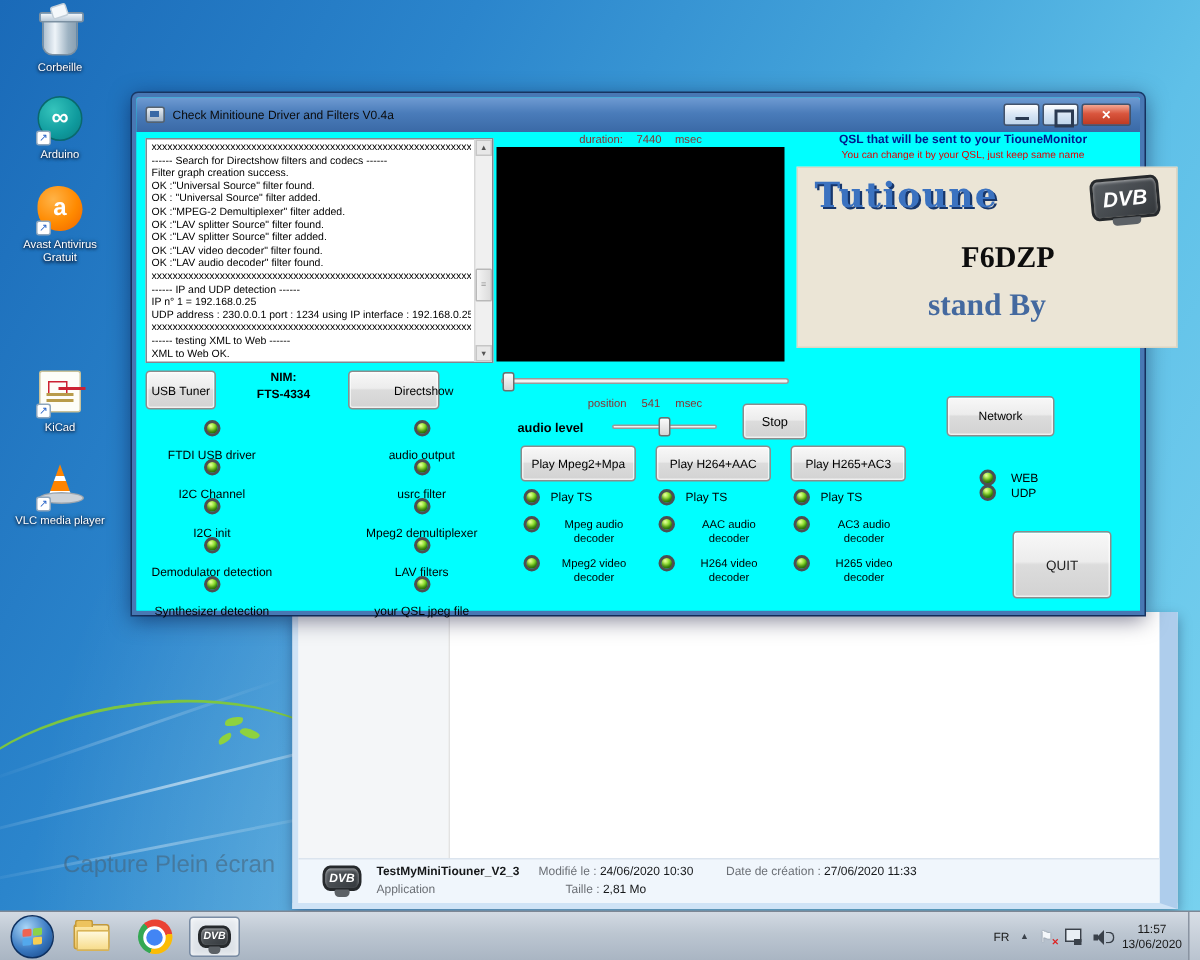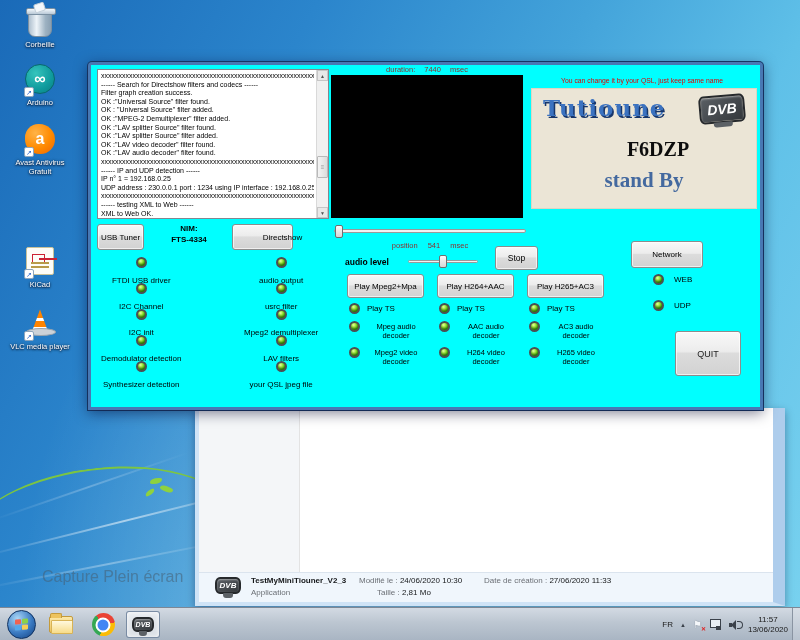--- a/index.html
+++ b/index.html
@@ -64,21 +64,21 @@
   .logtext { position:absolute; left:3px; top:2px; right:14px; bottom:2px; overflow:hidden; font-size:7px; line-height:8.6px; color:#000; white-space:nowrap; }
   .vscroll { position:absolute; right:0; top:0; bottom:0; width:12px; background:#f0f0f0; border-left:1px solid #d9d9d9; }
   .varrow { position:absolute; left:0; width:11px; height:11px; background:#e8e8e8; border:1px solid #c6c6c6; color:#555; font-size:5px; display:flex; align-items:center; justify-content:center; }
   .vthumb { position:absolute; left:0; top:58%; width:11px; height:22px; background:linear-gradient(90deg,#f4f4f4,#dcdcdc); border:1px solid #b9b9b9; border-radius:1px; color:#999; font-size:6px; display:flex; align-items:center; justify-content:center; line-height:0; }
 
   .duration-row { position:absolute; left:240px; top:0; width:192px; display:flex; justify-content:center; gap:9px; font-size:7.5px; color:#8b3030; }
   .videobox { position:absolute; left:240px; top:10px; width:192px; height:143px; background:#000; }
 
   .qsl-heading { position:absolute; left:436px; top:0; width:230px; text-align:center; font-size:8px; font-weight:bold; color:#001a8c; }
   .qsl-note { position:absolute; left:436px; top:12px; width:230px; text-align:center; font-size:6.8px; color:#e20000; }
-  .qsl-card { position:absolute; left:440px; top:23px; width:226px; height:121px; background:#ebe5d6; box-shadow:0 0 0 1px #ddd5c2 inset;text-decoration:underline; }
+  .qsl-card { position:absolute; left:440px; top:23px; width:254px; height:121px; background:#ebe5d6; box-shadow:0 0 0 1px #ddd5c2 inset;text-decoration:underline; }
   .qsl-brand { position:absolute; left:12px; top:6px; font-family:"DejaVu Serif", serif; font-size:23px; font-weight:bold; color:#3b72c0; text-shadow:1.5px 1.5px 0 #17366b; letter-spacing:1px; }
   .qsl-dvb { position:absolute; right:12px; top:7px; width:46px; height:28px; font-size:14px; transform:rotate(-5deg); }
   .qsl-callsign { position:absolute; left:0; right:0; top:50px; text-align:center; font-family:"Liberation Serif", serif; font-size:20px; font-weight:bold; color:#0d0d0d;padding-left:28px; }
   .qsl-status { position:absolute; left:0; right:0; top:80px; text-align:center; font-family:"Liberation Serif", serif; font-size:21px; font-weight:bold; color:#44699f; }
 
   .btn { position:absolute; display:flex; align-items:center; justify-content:center; text-align:center; background:linear-gradient(#f8f8f8,#ececec 45%,#dcdcdc 50%,#d2d2d2); border:1px solid #8c8c8c; border-radius:3px; font-size:8px; color:#000; box-shadow:inset 0 0 0 1px rgba(255,255,255,.65); cursor:default; }
 
   .nim-block { position:absolute; left:58px; top:158px; width:80px; text-align:center; font-size:8px; font-weight:bold; line-height:11px; color:#000; }
 
   .led { width:11px; height:11px; border-radius:50%; border:2px solid #4c4f52; background:radial-gradient(circle at 35% 28%, #eaffa2 0%, #9ae63a 35%, #46b50d 68%, #1f7a02 100%); box-shadow:inset 0 -2px 2px rgba(0,0,0,.35); flex:none; }
@@ -181,20 +181,29 @@
         </div>
       <span class="dp-abs val" style="left:52px; top:3px; font-weight:bold;">TestMyMiniTiouner_V2_3</span>
       <span class="dp-abs lbl" style="left:52px; top:15px;">Application</span>
       <span class="dp-abs" style="left:160px; top:3px;"><span class="lbl">Modifié le :</span> <span class="val">24/06/2020 10:30</span></span>
       <span class="dp-abs" style="left:178px; top:15px;"><span class="lbl">Taille :</span> <span class="val">2,81 Mo</span></span>
       <span class="dp-abs" style="left:285px; top:3px;"><span class="lbl">Date de création :</span> <span class="val">27/06/2020 11:33</span></span>
     </div>
   </div>
 
   <div id="appwin">
+    <div class="titlebar">
+      <div class="title-icon"></div>
+      <div class="title-text">Check Minitioune Driver and Filters V0.4a</div>
+      <div class="winbtns">
+        <div class="wbtn minimize"></div>
+        <div class="wbtn maximize"></div>
+        <div class="wbtn close">✕</div>
+      </div>
+    </div>
     <div class="client">
 
       <div class="logbox">
         <div class="logtext">
 
         <div>xxxxxxxxxxxxxxxxxxxxxxxxxxxxxxxxxxxxxxxxxxxxxxxxxxxxxxxxxxxxxxxxxxxxxxxxxx</div>
             <div>------ Search for Directshow filters and codecs ------</div>
             <div>Filter graph creation success.</div>
             <div>OK :"Universal Source" filter found.</div>
             <div>OK : "Universal Source" filter added.</div>
@@ -218,20 +227,21 @@
         </div>
       </div>
 
       <div class="duration-row">
         <span>duration:</span>
           <span>7440</span>
           <span>msec</span>
       </div>
       <div class="videobox"></div>
 
+      <div class="qsl-heading">QSL that will be sent to your TiouneMonitor</div>
       <div class="qsl-note">You can change it by your QSL, just keep same name</div>
       <div class="qsl-card">
         <div class="qsl-brand">Tutioune</div>
         <div class="dvb qsl-dvb">
             <span>DVB</span>
           </div>
         <div class="qsl-callsign">F6DZP</div>
         <div class="qsl-status">stand By</div>
       </div>
 
@@ -355,21 +365,21 @@
             <span class="led"></span>
             <span class="plabel">AC3 audio decoder</span>
           </div>
         <div class="prow">
             <span class="led"></span>
             <span class="plabel">H265 video decoder</span>
           </div>
       </div>
 
       <button class="btn" style="left:540px; top:176px; width:72px; height:27px;">Network</button>
-      <div class="net-row" style="left:562px; top:209px;text-align:right;">
+      <div class="net-row" style="left:562px; top:225px;text-align:right;">
           <span class="led"></span>
           <span>WEB</span>
         </div>
       <div class="net-row" style="left:562px; top:235px;">
           <span class="led"></span>
           <span>UDP</span>
         </div>
       <button class="btn" style="left:584px; top:266px; width:66px; height:45px; font-size:9px; color:#222;">QUIT</button>
 
     </div>

